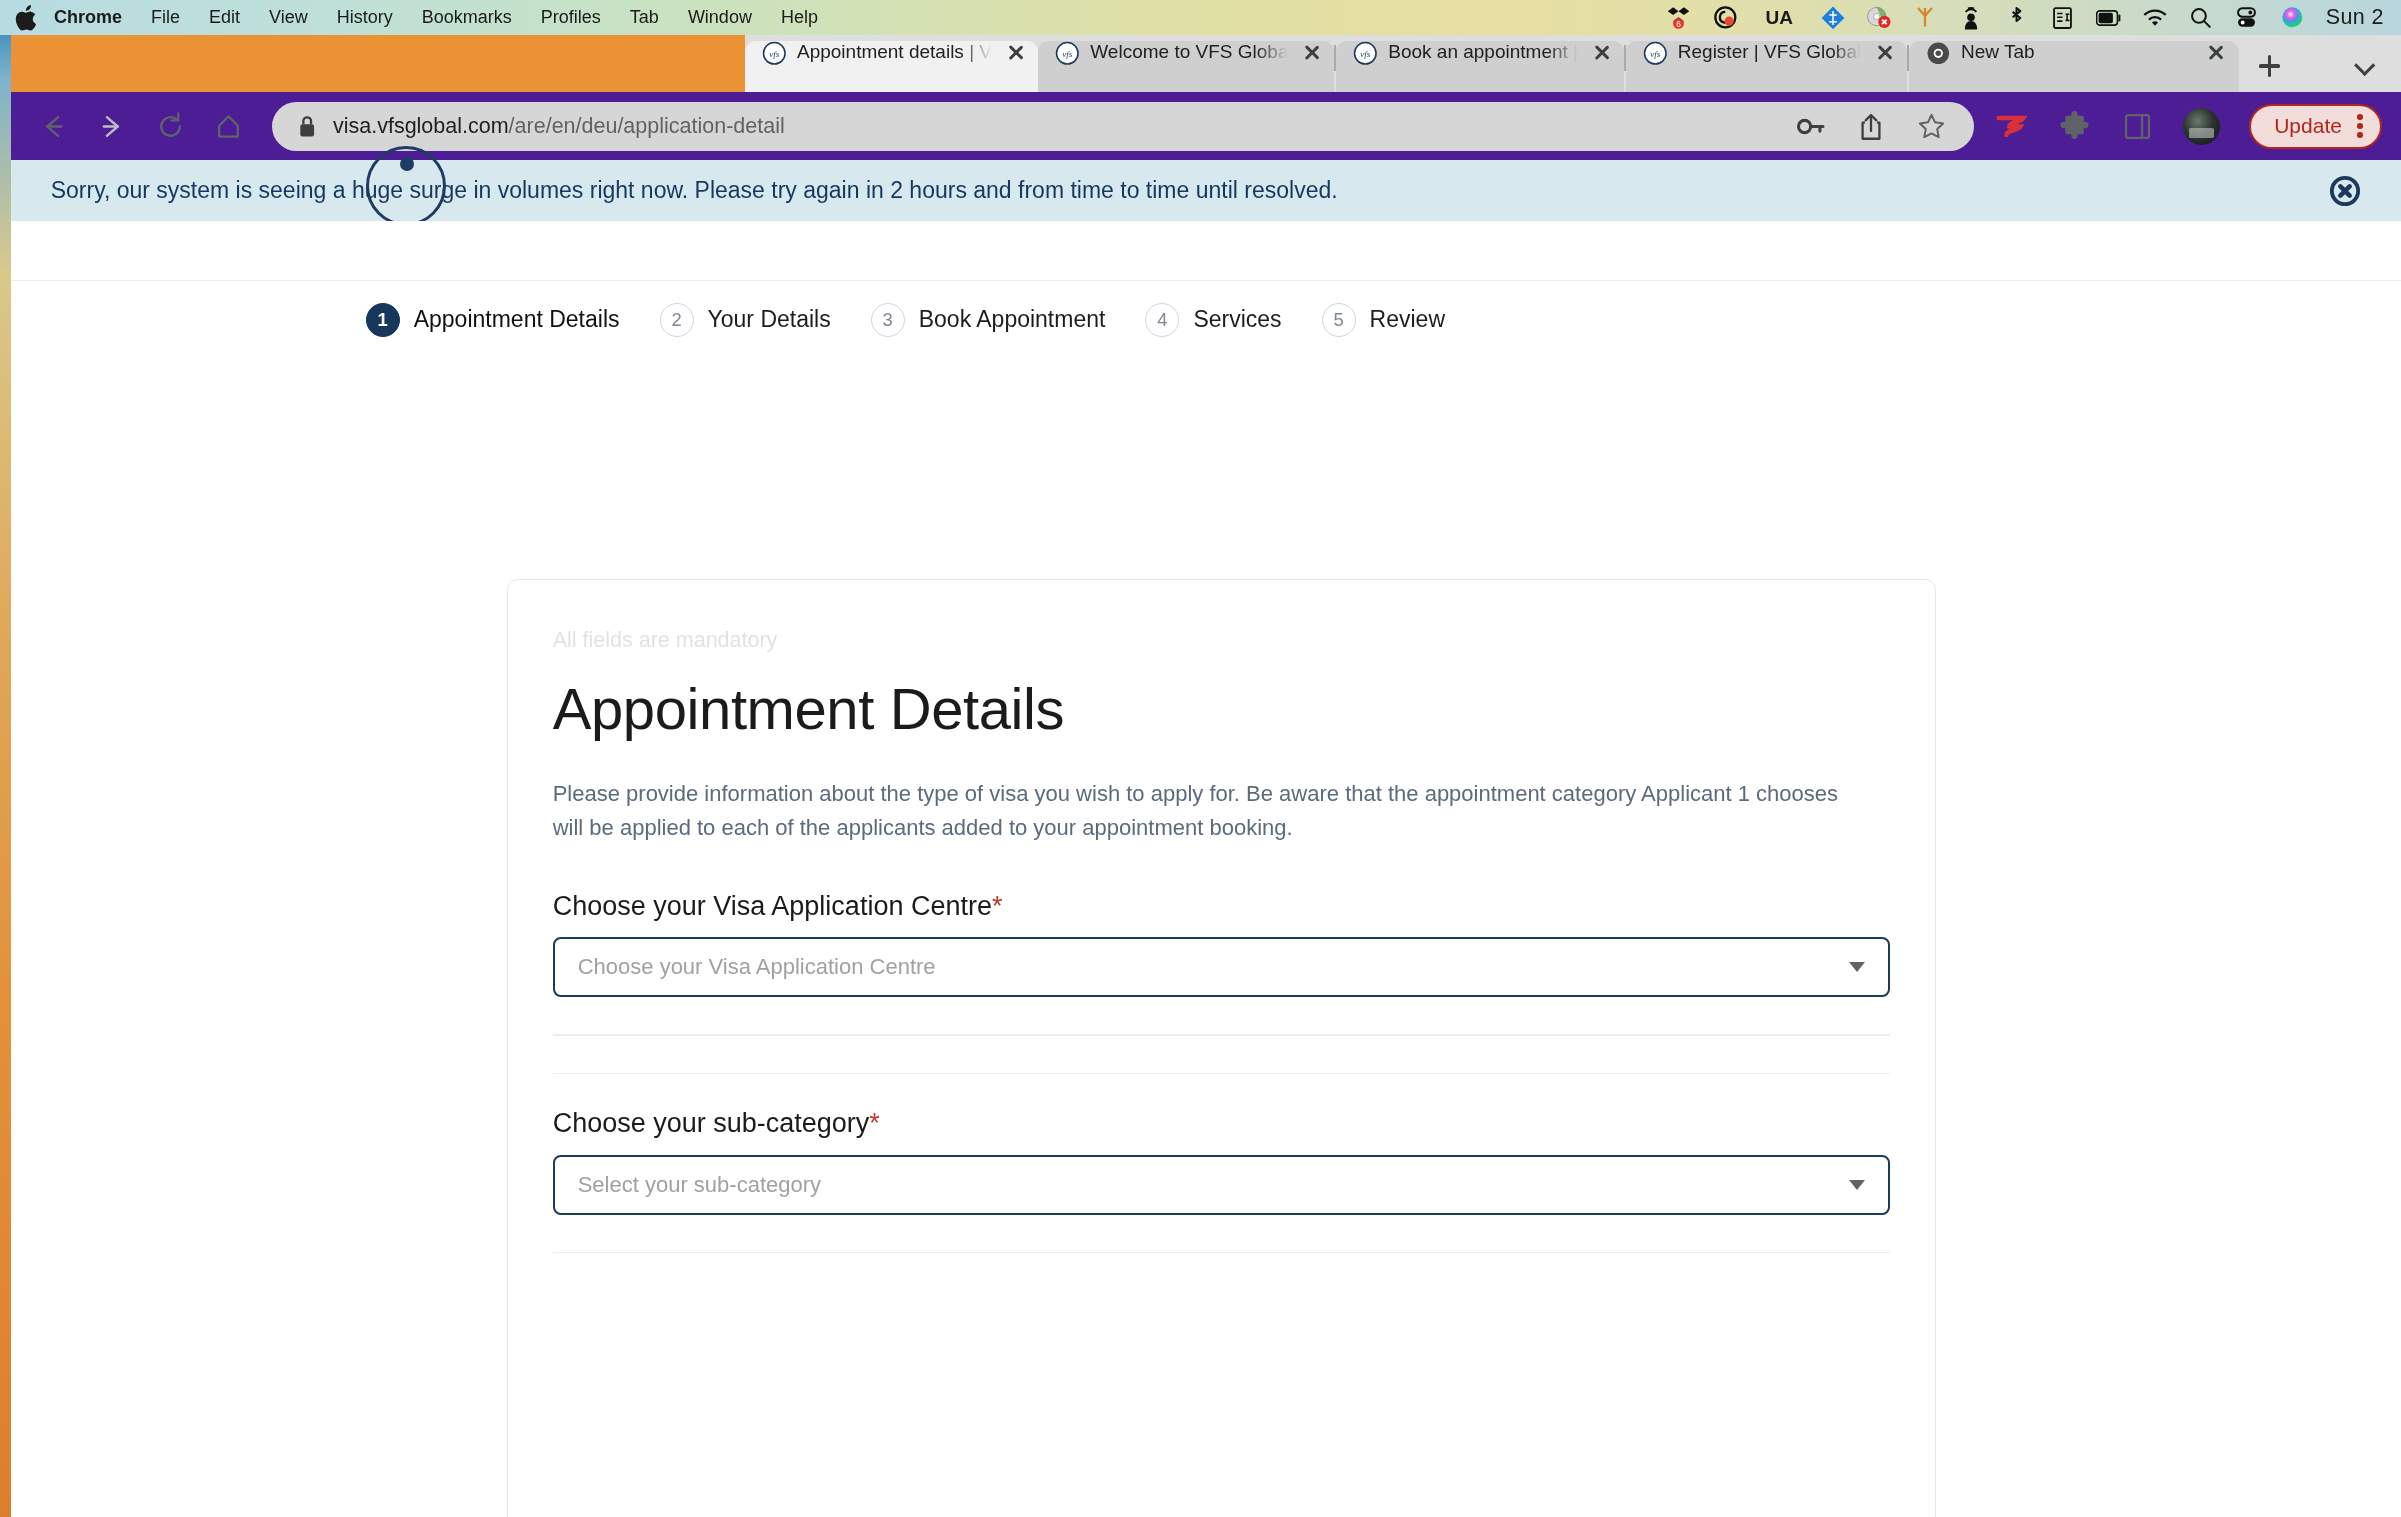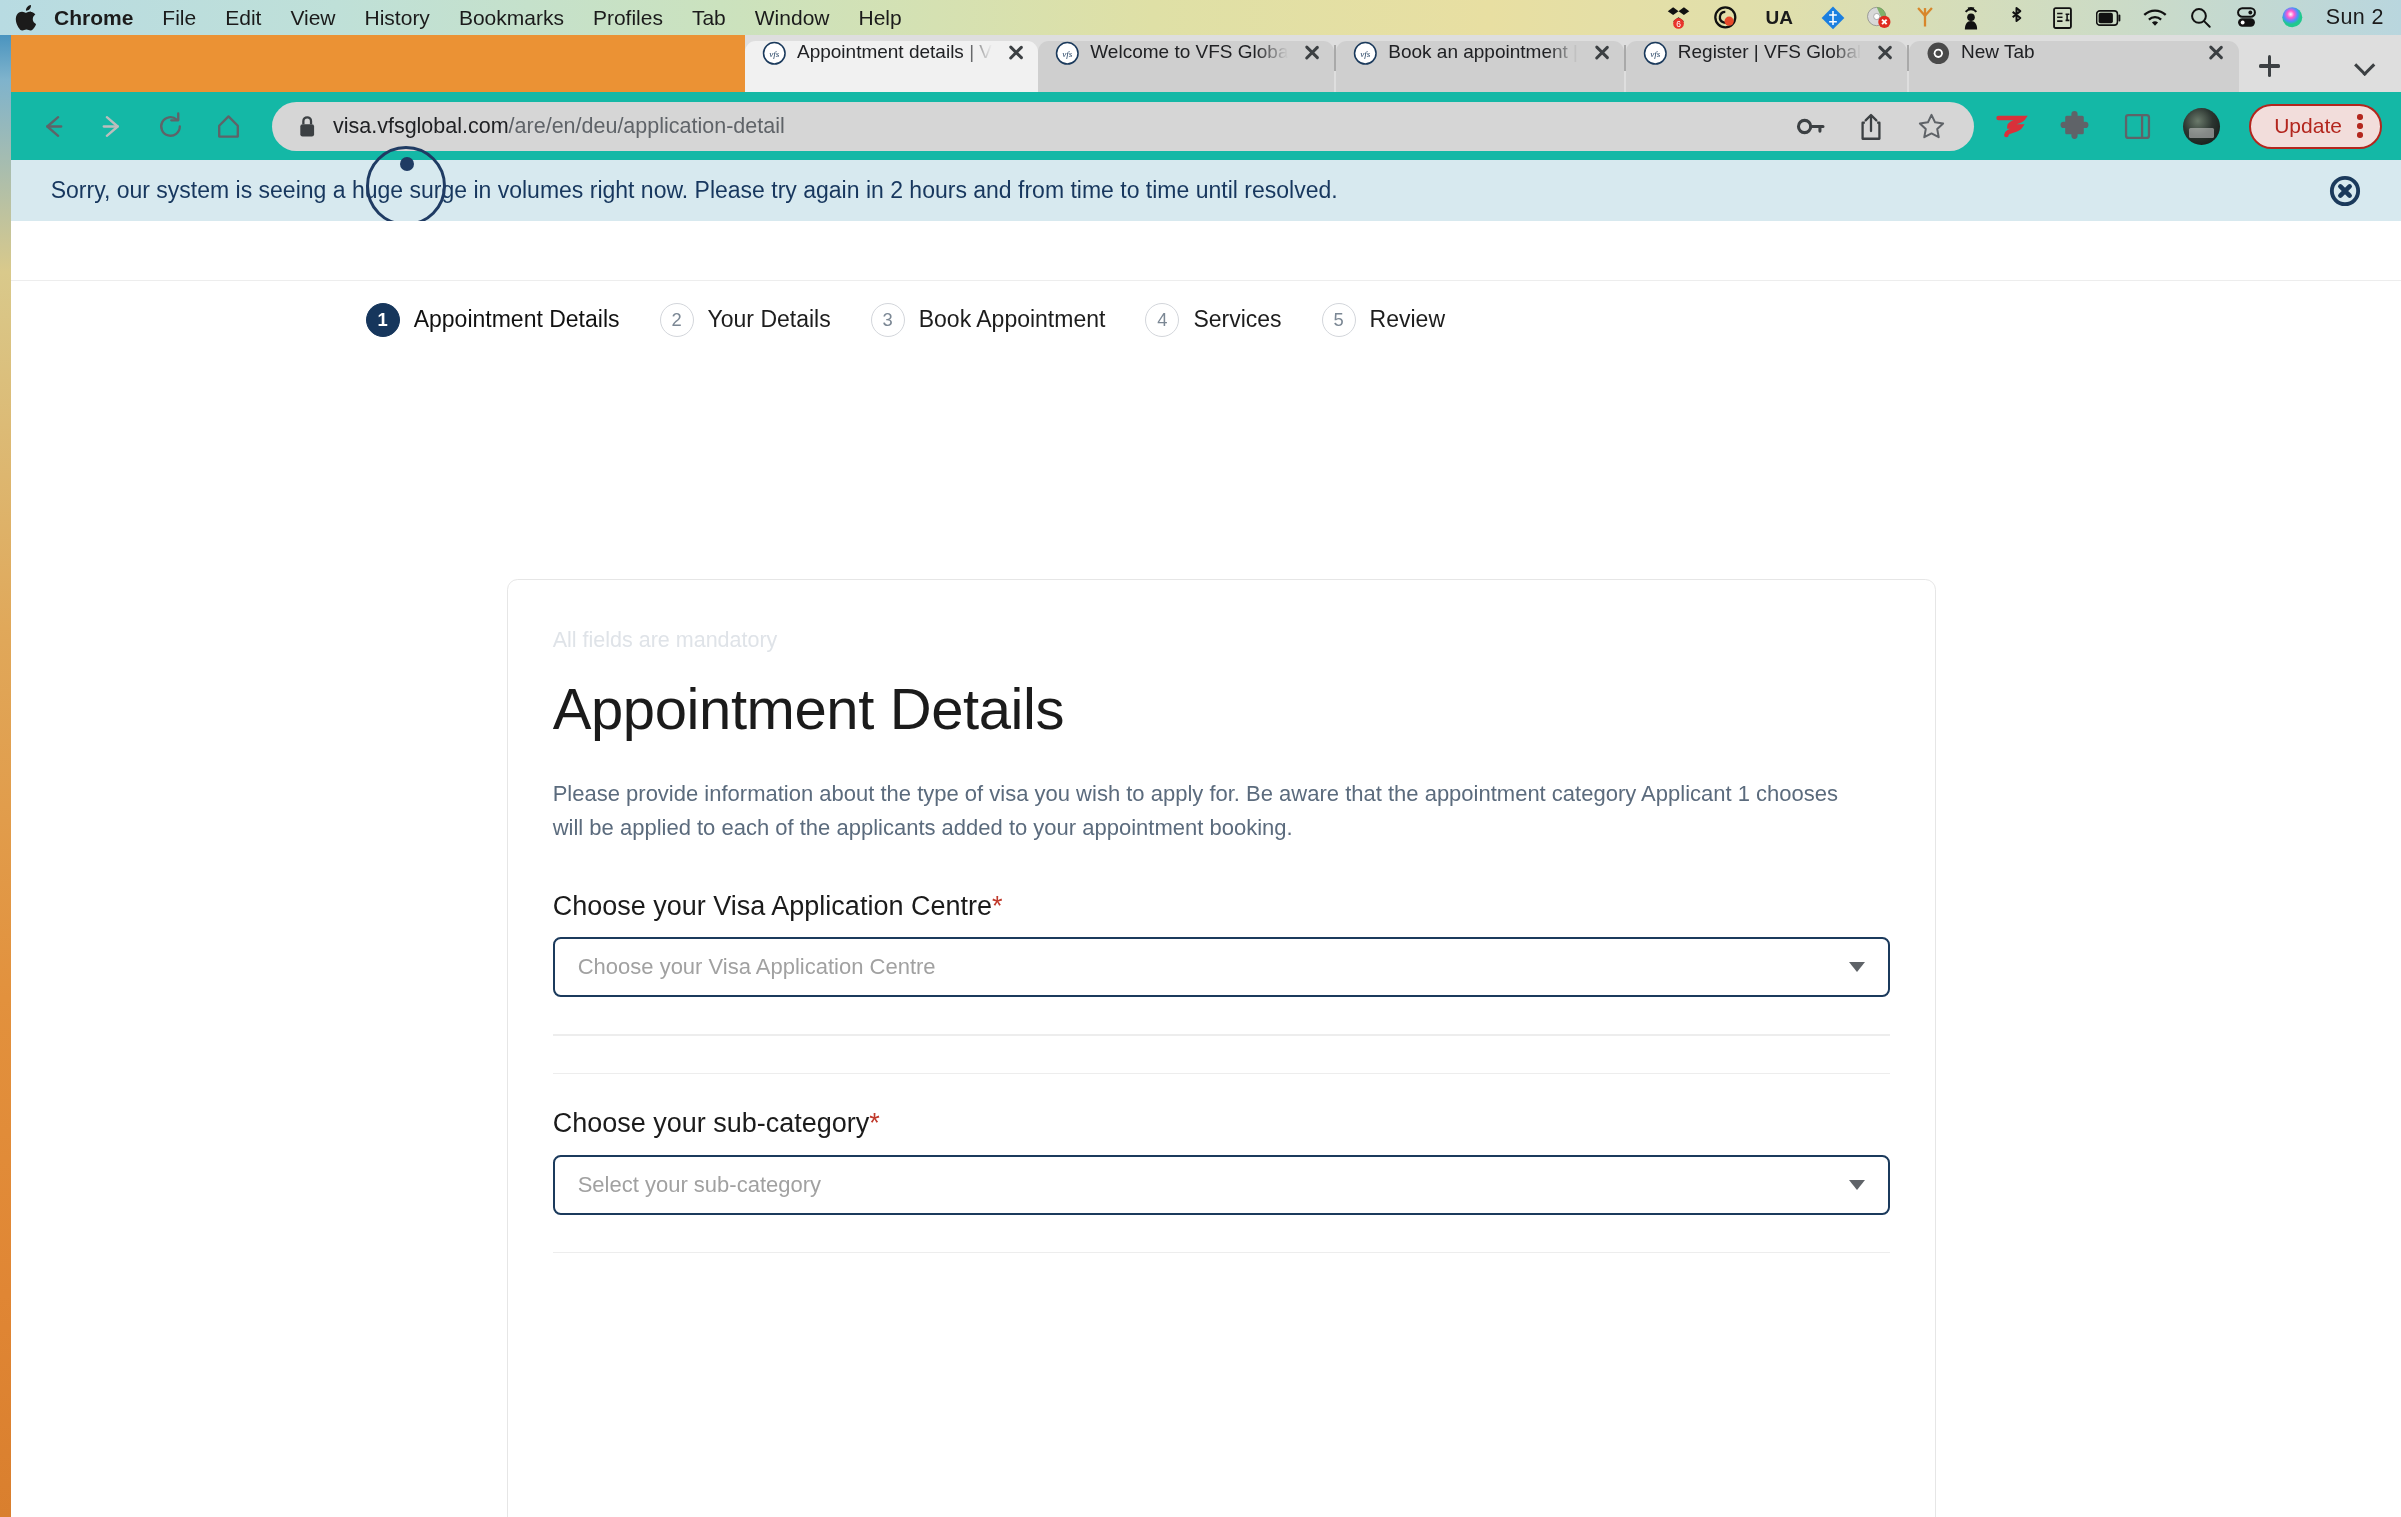--- a/index.html
+++ b/index.html
@@ -12,21 +12,21 @@
   #root { position: relative; width: 2401px; height: 1517px; }
 
   
   .menubar {
     position: absolute; top: 0; left: 0; width: 2401px; height: 35px;
     background: linear-gradient(90deg,#b8dbe2 0%,#bfe0d8 14%,#cbe2be 30%,#dfe0a6 48%,#e8dfa2 62%,#e0dfac 74%,#cfdcc2 86%,#b9d6de 100%);
     display: flex; align-items: center; padding: 0 14px;
   }
   .apple-logo { width: 23px; height: 26px; margin-right: 17px; position: relative; }
   .apple-logo svg { display:block; }
-  .menu-item { font-size: 21px; color: #1b1b1b; margin-right: 29px; white-space: nowrap; }
+  .menu-item { font-size: 18px; color: #1b1b1b; margin-right: 29px; white-space: nowrap; }
   .menu-item.bold { font-weight: bold; }
   .menubar-right { margin-left: auto; display: flex; align-items: center; gap: 20px; padding-right: 3.1px; }
   .sb-icon { width: 26px; height: 26px; display: flex; align-items: center; justify-content: center; position: relative; }
   .sb-time { font-size: 21.5px; color: #1b1b1b; white-space: nowrap; letter-spacing: 0.4px;}
 
   
   .desktop-stripe {
     position: absolute; left: 0; top: 35px; width: 10.7px; height: 1482px;
     background: linear-gradient(180deg,#4a94bf 0%,#7fb3cc 3%,#d9c98b 16%,#e0a85a 40%,#e2913d 65%,#e08634 85%,#d97f2e 100%);
   }
@@ -67,21 +67,21 @@
   .tab-close::before { transform: rotate(45deg); }
   .tab-close::after  { transform: rotate(-45deg); }
   .newtab-btn { width:43px; height:43px; position:relative; margin:0 4.6px 4.6px 9.2px; border-radius:50%; }
   .newtab-btn::before, .newtab-btn::after { content:''; position:absolute; background:#3c4043; border-radius:1.5px;}
   .newtab-btn::before { left:10.7px; top:20px; width:21.5px; height:3.1px;}
   .newtab-btn::after  { left:20px; top:10.7px; width:3.1px; height:21.5px;}
   .tablist-btn { position:absolute; right: 14px; bottom: 6.1px; width:43px; height:43px; }
   .chev-down { position:absolute; left:12.3px; top:15.4px; width:15.4px; height:15.4px; border-right:3.1px solid #3c4043; border-bottom:3.1px solid #3c4043; transform: rotate(45deg); }
 
   
-  .toolbar { height: 68px; background:#14b8a6; display:flex; align-items:center; padding: 0 20px; }
+  .toolbar { height: 68px; background:#4c1d95; display:flex; align-items:center; padding: 0 20px; }
   .nav-btn { width: 46px; height:46px; margin-right: 12.3px; position:relative; display:flex;align-items:center;justify-content:center;}
   .omnibox {
     flex: 1; height: 49px; background:#d6d6d6; border-radius: 26px;
     display:flex; align-items:center; padding: 0 26px; margin: 0 20px 0 7.7px;
   }
   .lock { width:18.4px;height:23px; margin-right:17px; flex:0 0 18.4px;}
   .url { font-size: 21.5px; color:#202124; white-space:nowrap;}
   .url .dim { color:#5f6368; }
   .omni-actions { margin-left:auto; display:flex; align-items:center; gap:26px;}
   .tb-icon { width:34px; height:34px; display:flex;align-items:center;justify-content:center;}

